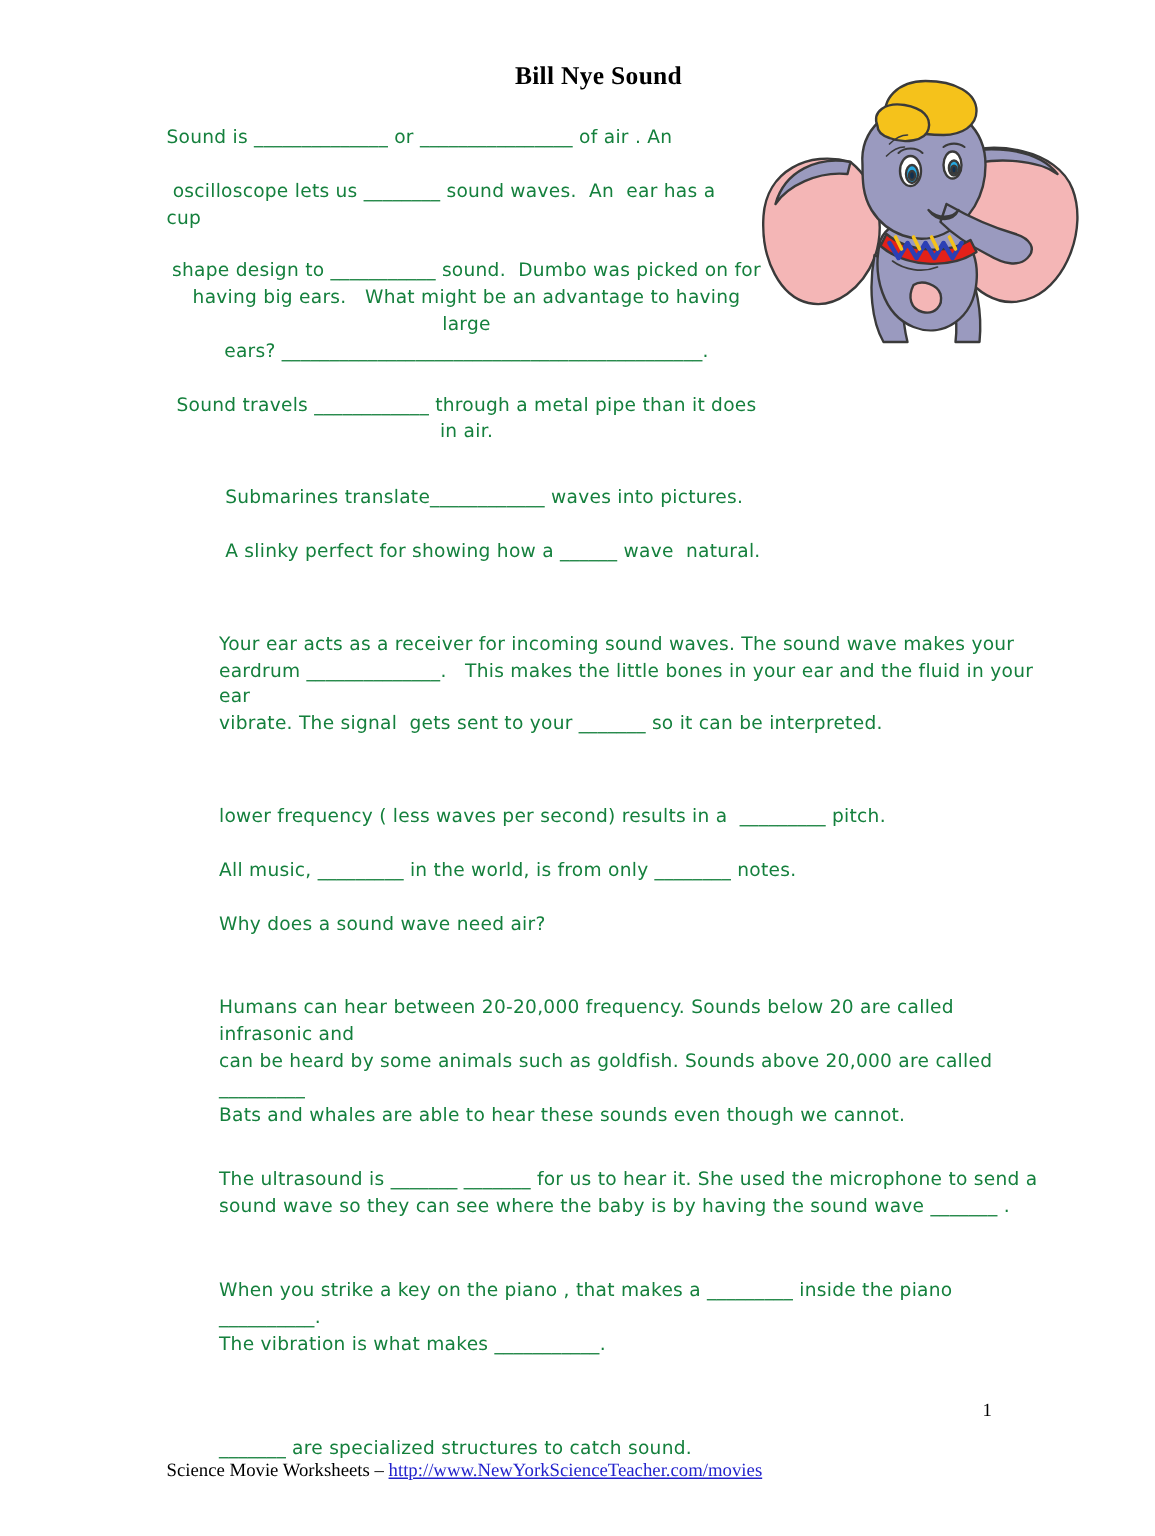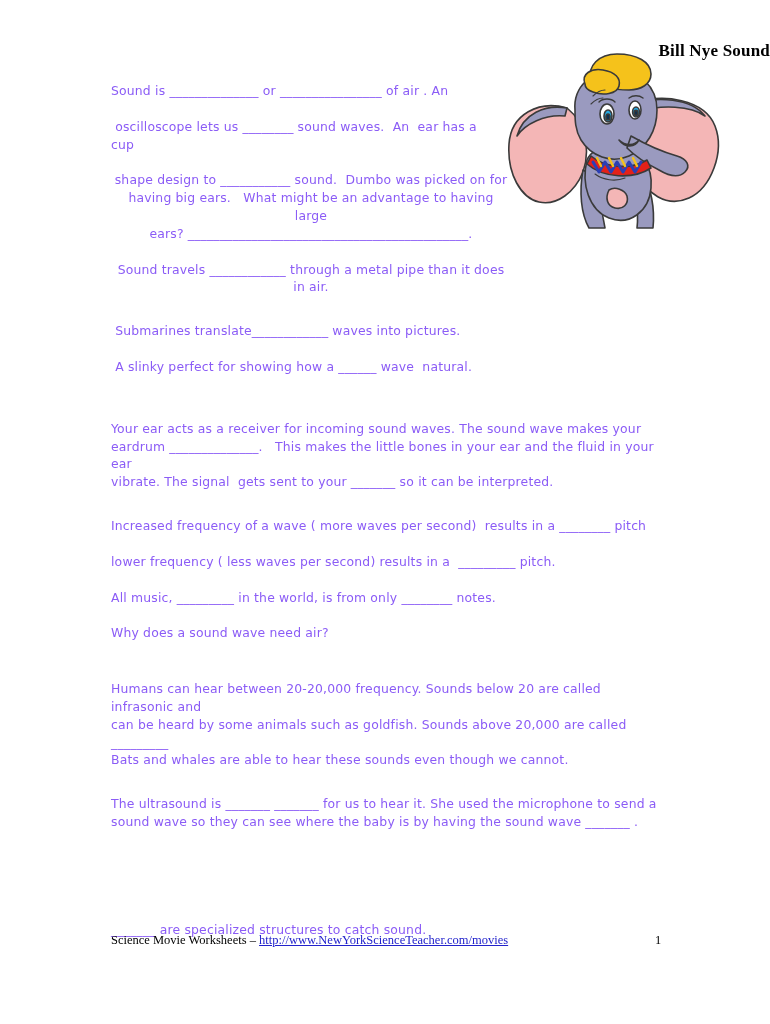--- a/index.html
+++ b/index.html
@@ -20,52 +20,52 @@
     inset: 0;
     background: #ffffff;
   }
 
   
   .doc-title {
     position: absolute;
     top: 41px;
     left: 0;
     width: 770px;
-    text-align: right;
+    text-align: center;
     font-family: "Liberation Serif", "DejaVu Serif", serif;
     font-weight: bold;
     font-size: 17px;
     letter-spacing: 0.2px;
     padding-left: 28px;
     box-sizing: border-box;
   }
 
   
   .body-col {
     position: absolute;
     left: 111px;
     top: 82px;
     width: 552px;
   }
   .para {
     font-size: 12.4px;
     line-height: 17.8px;
     letter-spacing: 0.18px;
     margin: 0;
-    color: #8b5cf6;
+    color: #15803d;
     white-space: pre-wrap;
   }
   .gap-md { height: 18px; }
   .gap-lg { height: 26px; }
   .gap-xl { height: 38px; }
 
   
   .w-narrow { width: 378px; }
   .w-mid    { width: 400px; text-align: center; }
-  .w-full   { width: 552px; }
+  .w-full   { width: 552px; margin-left: 35px; }
 
   
   .art {
     position: absolute;
     left: 505px;
     top: 52px;
     width: 222px;
     height: 180px;
   }
   .art svg { display: block; width: 100%; height: 100%; }
@@ -79,20 +79,21 @@
     font-family: "Liberation Serif", "DejaVu Serif", serif;
     font-size: 12.5px;
     display: flex;
     align-items: flex-end;
   }
   .footer-text { white-space: pre; }
   .footer-link {
     color: #2222cc;
     text-decoration: underline;
     white-space: pre;
+    margin-top: 40px;
   }
   .footer-page {
     position: absolute;
     left: 544px;
     top: 0;
     font-family: "Liberation Serif", "DejaVu Serif", serif;
     font-size: 12.5px;
   }
 </style>
 </head>
@@ -170,41 +171,42 @@
     <p class="para w-full"> A slinky perfect for showing how a ______ wave  natural.</p>
     <div class="gap-md"></div>
 
     <div class="gap-lg"></div>
 
     <p class="para w-full">Your ear acts as a receiver for incoming sound waves. The sound wave makes your
 eardrum ______________.   This makes the little bones in your ear and the fluid in your ear
 vibrate. The signal  gets sent to your _______ so it can be interpreted.</p>
     <div class="gap-lg"></div>
 
-    <p class="para w-full">Increased frequency of a wave ( more waves per second)  results in a ________ pitch</p>
     <div class="gap-md"></div>
 
     <p class="para w-full">lower frequency ( less waves per second) results in a  _________ pitch.</p>
     <div class="gap-md"></div>
 
     <p class="para w-full">All music, _________ in the world, is from only ________ notes.</p>
     <div class="gap-md"></div>
 
     <p class="para w-full">Why does a sound wave need air?</p>
     <div class="gap-xl"></div>
 
     <p class="para w-full">Humans can hear between 20-20,000 frequency. Sounds below 20 are called infrasonic and
 can be heard by some animals such as goldfish. Sounds above 20,000 are called _________
 Bats and whales are able to hear these sounds even though we cannot.</p>
     <div class="gap-lg"></div>
 
     <p class="para w-full">The ultrasound is _______ _______ for us to hear it. She used the microphone to send a
 sound wave so they can see where the baby is by having the sound wave _______ .</p>
     <div class="gap-xl"></div>
 
+    <p class="para w-full">When you strike a key on the piano , that makes a _________ inside the piano __________.
+The vibration is what makes ___________.</p>
     <div class="gap-lg"></div>
 
     <div class="gap-lg"></div>
 
     <p class="para w-full">_______ are specialized structures to catch sound.</p>
 
   </div>
 
   <div class="footer">
     <span class="footer-text">Science Movie Worksheets – </span>

